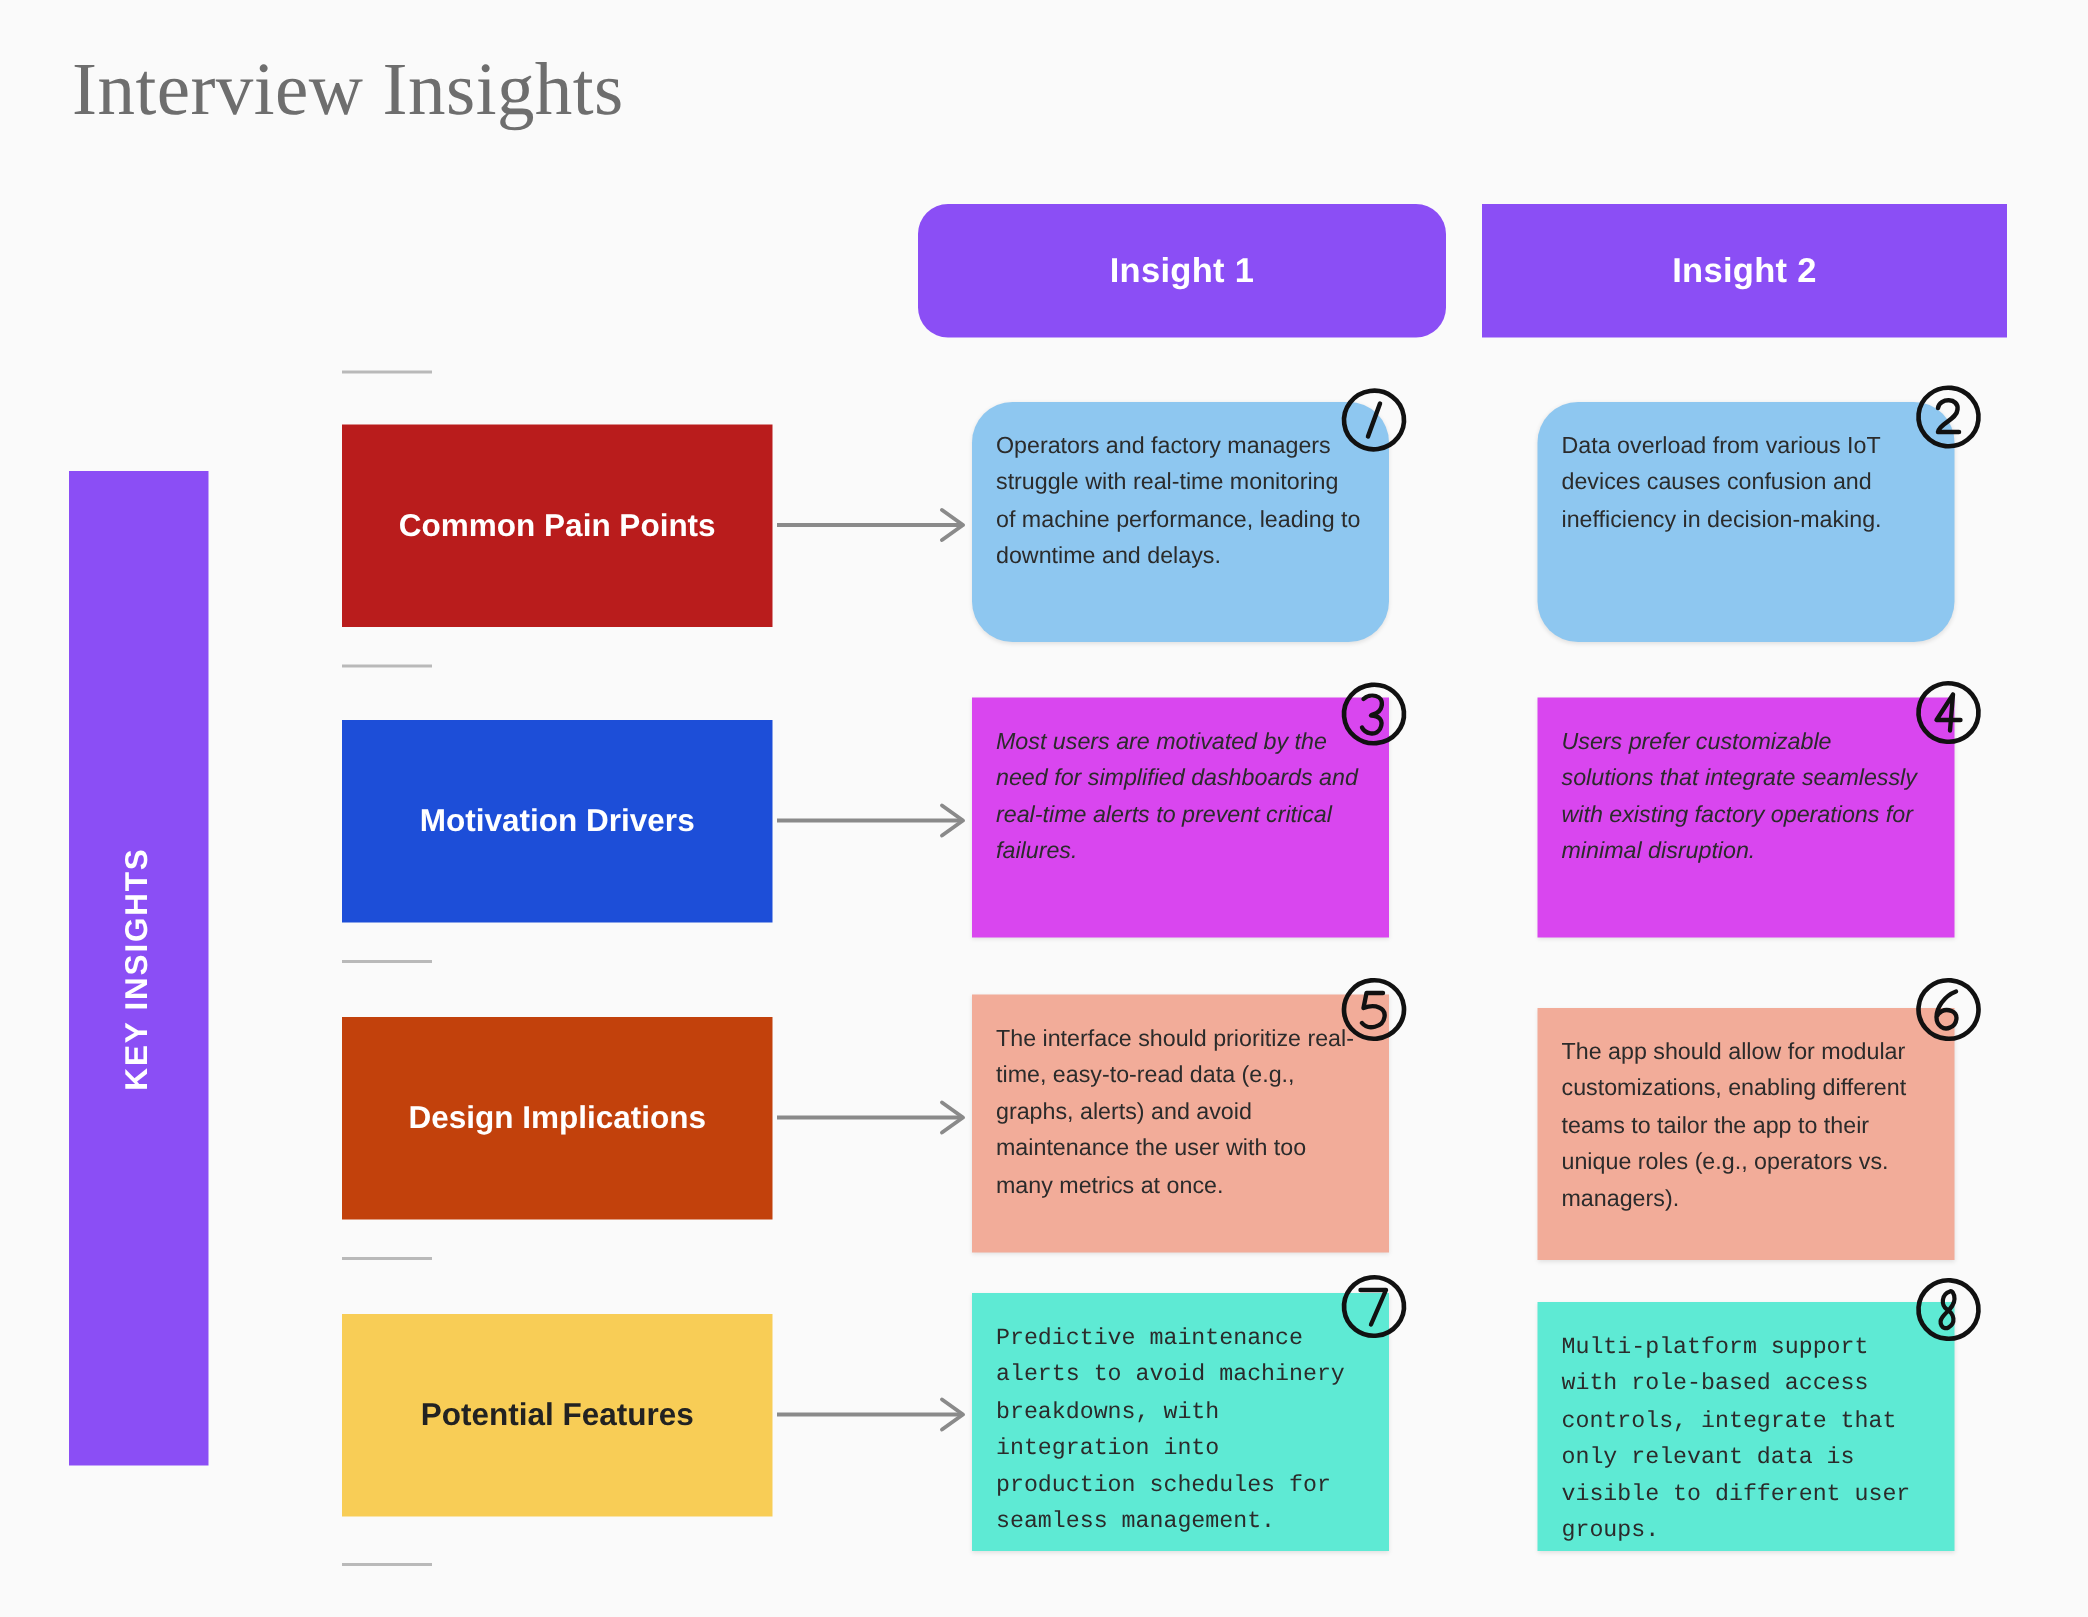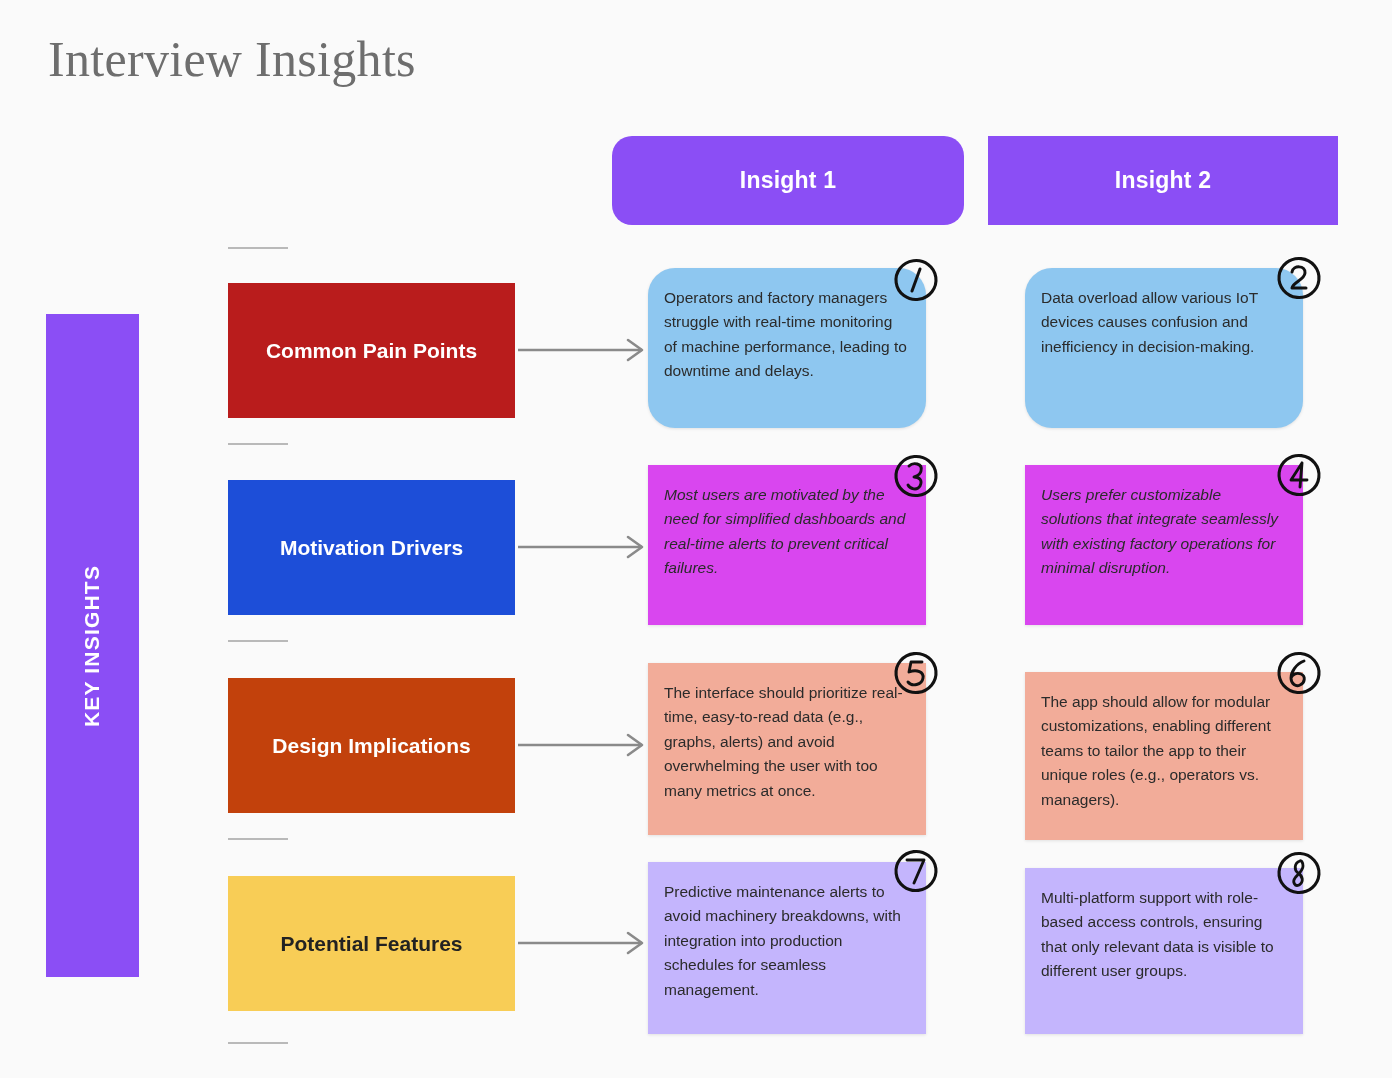--- a/index.html
+++ b/index.html
@@ -123,21 +123,21 @@
     box-shadow: 0 1px 3px rgba(0,0,0,0.10);
   }
   .insight-card .card-text { display: block; }
 
   .col-1 { left: 648px; }
   .col-2 { left: 1025px; }
 
   .r0 { background: #8ec7f0; border-radius: 27px; }
   .r1 { background: #d946ef; font-style: italic; }
   .r2 { background: #f2ac99; }
-  .r3 { background: #c4b5fd; }
+  .r3 { background: #5eead4; font-family: Liberation Mono, monospace; }
 
   #card-0-0 { top: 268px; }
   #card-0-1 { top: 268px; }
   #card-1-0 { top: 465px; }
   #card-1-1 { top: 465px; }
   #card-2-0 { top: 663px; height: 172px; }
   #card-2-1 { top: 672px; height: 168px; }
   #card-3-0 { top: 862px; height: 172px; }
   #card-3-1 { top: 868px; height: 166px; }
 
@@ -204,42 +204,42 @@
   <svg width="130" height="24" viewBox="0 0 130 24">
     <line x1="0" y1="12" x2="124" y2="12" stroke="#8a8a8a" stroke-width="2.6"></line>
     <polyline points="110,2 124,12 110,22" fill="none" stroke="#8a8a8a" stroke-width="2.6" stroke-linecap="round" stroke-linejoin="round"></polyline>
   </svg>
 </div>
 
 <div class="insight-card col-1 r0" id="card-0-0">
   <span class="card-text">Operators and factory managers struggle with real-time monitoring of machine performance, leading to downtime and delays.</span>
 </div>
 <div class="insight-card col-2 r0" id="card-0-1">
-  <span class="card-text">Data overload allow various IoT devices causes confusion and inefficiency in decision-making.</span>
+  <span class="card-text">Data overload from various IoT devices causes confusion and inefficiency in decision-making.</span>
 </div>
 
 <div class="insight-card col-1 r1" id="card-1-0">
   <span class="card-text">Most users are motivated by the need for simplified dashboards and real-time alerts to prevent critical failures.</span>
 </div>
 <div class="insight-card col-2 r1" id="card-1-1">
   <span class="card-text">Users prefer customizable solutions that integrate seamlessly with existing factory operations for minimal disruption.</span>
 </div>
 
 <div class="insight-card col-1 r2" id="card-2-0">
-  <span class="card-text">The interface should prioritize real-time, easy-to-read data (e.g., graphs, alerts) and avoid overwhelming the user with too many metrics at once.</span>
+  <span class="card-text">The interface should prioritize real-time, easy-to-read data (e.g., graphs, alerts) and avoid maintenance the user with too many metrics at once.</span>
 </div>
 <div class="insight-card col-2 r2" id="card-2-1">
   <span class="card-text">The app should allow for modular customizations, enabling different teams to tailor the app to their unique roles (e.g., operators vs. managers).</span>
 </div>
 
 <div class="insight-card col-1 r3" id="card-3-0">
   <span class="card-text">Predictive maintenance alerts to avoid machinery breakdowns, with integration into production schedules for seamless management.</span>
 </div>
 <div class="insight-card col-2 r3" id="card-3-1">
-  <span class="card-text">Multi-platform support with role-based access controls, ensuring that only relevant data is visible to different user groups.</span>
+  <span class="card-text">Multi-platform support with role-based access controls, integrate that only relevant data is visible to different user groups.</span>
 </div>
 
 <div class="num-badge" id="badge-0-0">
   <svg width="46" height="46" viewBox="0 0 46 46">
     <ellipse cx="23" cy="23" rx="20" ry="19.5" fill="none" stroke="#111" stroke-width="3.1" transform="rotate(-8 23 23)"></ellipse>
     <path d="M27 12 L19 34" fill="none" stroke="#111" stroke-width="3" stroke-linecap="round"></path>
   </svg>
 </div>
 <div class="num-badge" id="badge-0-1">
   <svg width="46" height="46" viewBox="0 0 46 46">

